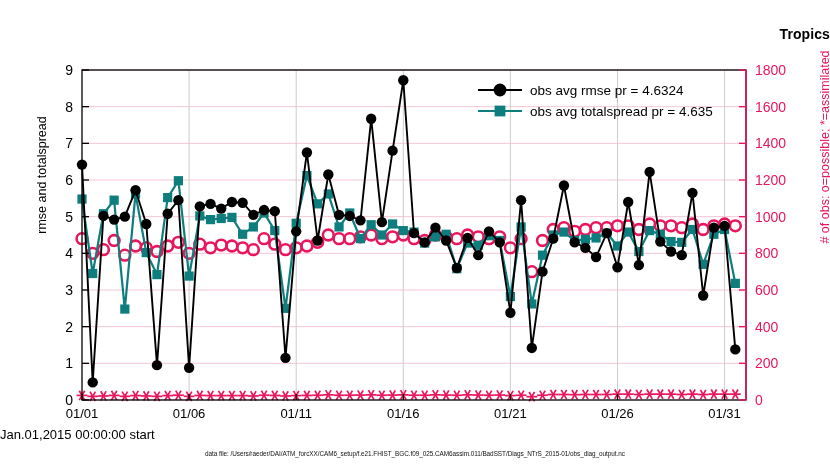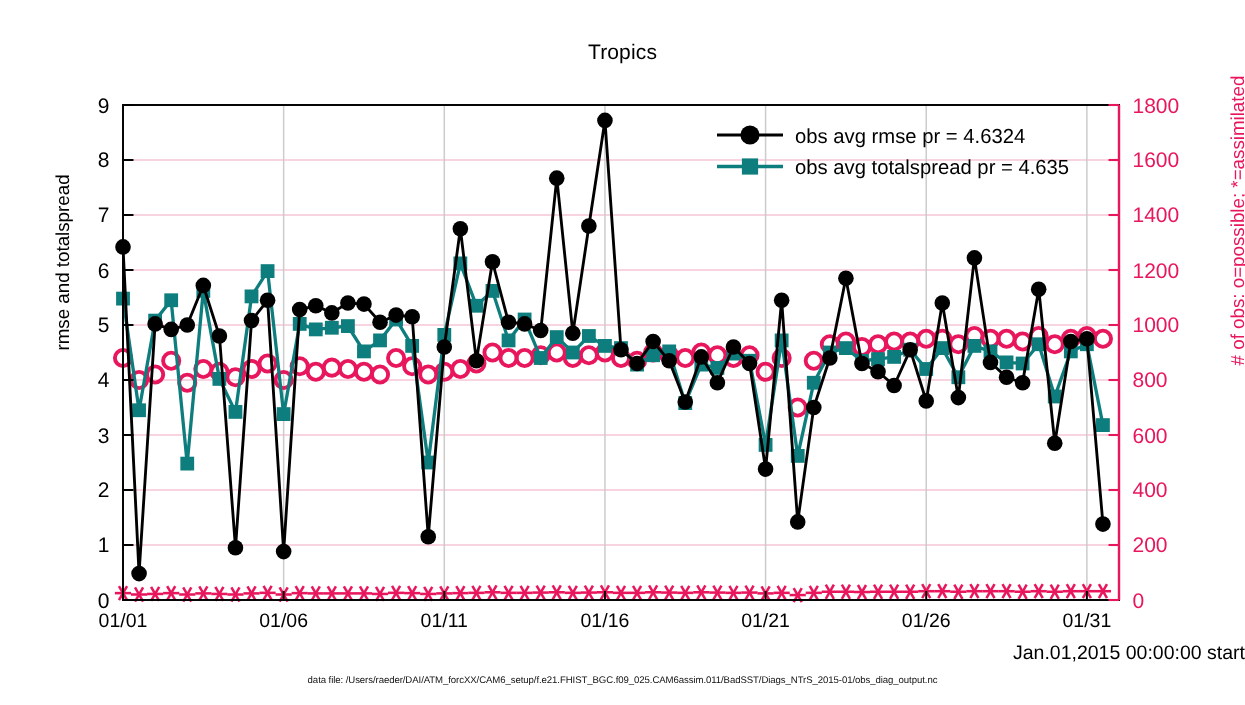--- a/index.html
+++ b/index.html
@@ -1,32 +1,32 @@
 <!DOCTYPE html>
 <html><head>
 <meta charset="utf-8">
 <style>
   html,body{margin:0;padding:0;background:#ffffff;}
   body{width:830px;height:470px;overflow:hidden;
        font-family:"Liberation Sans","DejaVu Sans",sans-serif;
        -webkit-font-smoothing:antialiased;}
   #root{position:relative;width:830px;height:470px;background:#fff;}
 
-  .ttl{position:absolute;width:100%;text-align:center;font-weight:normal;color:#000;}
+  .ttl{position:absolute;width:100%;text-align:right;font-weight:bold;color:#000;}
   #title-main{top:26px;font-size:14px;letter-spacing:.1px;}
   #title-sub{top:44px;font-size:14.5px;letter-spacing:-.1px;}
 
   #plot-svg{position:absolute;left:0;top:0;}
 
   .axlabel{position:absolute;color:#000;font-size:12.5px;}
   #ylabel-left{left:-48px;top:168px;width:180px;text-align:center;
       transform:rotate(-90deg);transform-origin:center center;}
   #ylabel-right{left:700px;top:140px;width:250px;text-align:center;color:#e8175d;
       font-size:12.5px;transform:rotate(-90deg);transform-origin:center center;}
-  #xlabel{top:427px;width:100%;text-align:right;font-size:13px;}
+  #xlabel{top:427px;width:100%;text-align:left;font-size:13px;}
 
   #footer{position:absolute;top:450px;width:100%;text-align:center;
       font-size:6.4px;color:#111;letter-spacing:-.05px;}
 
   .tick-txt{font-size:14px;fill:#000;font-family:"Liberation Sans",sans-serif;}
   .tick-txt-r{font-size:14px;fill:#e8175d;font-family:"Liberation Sans",sans-serif;}
   .xtick-txt{font-size:13px;fill:#000;font-family:"Liberation Sans",sans-serif;}
   .leg-txt{font-size:13.5px;fill:#000;font-family:"Liberation Sans",sans-serif;}
 </style>
 </head>

